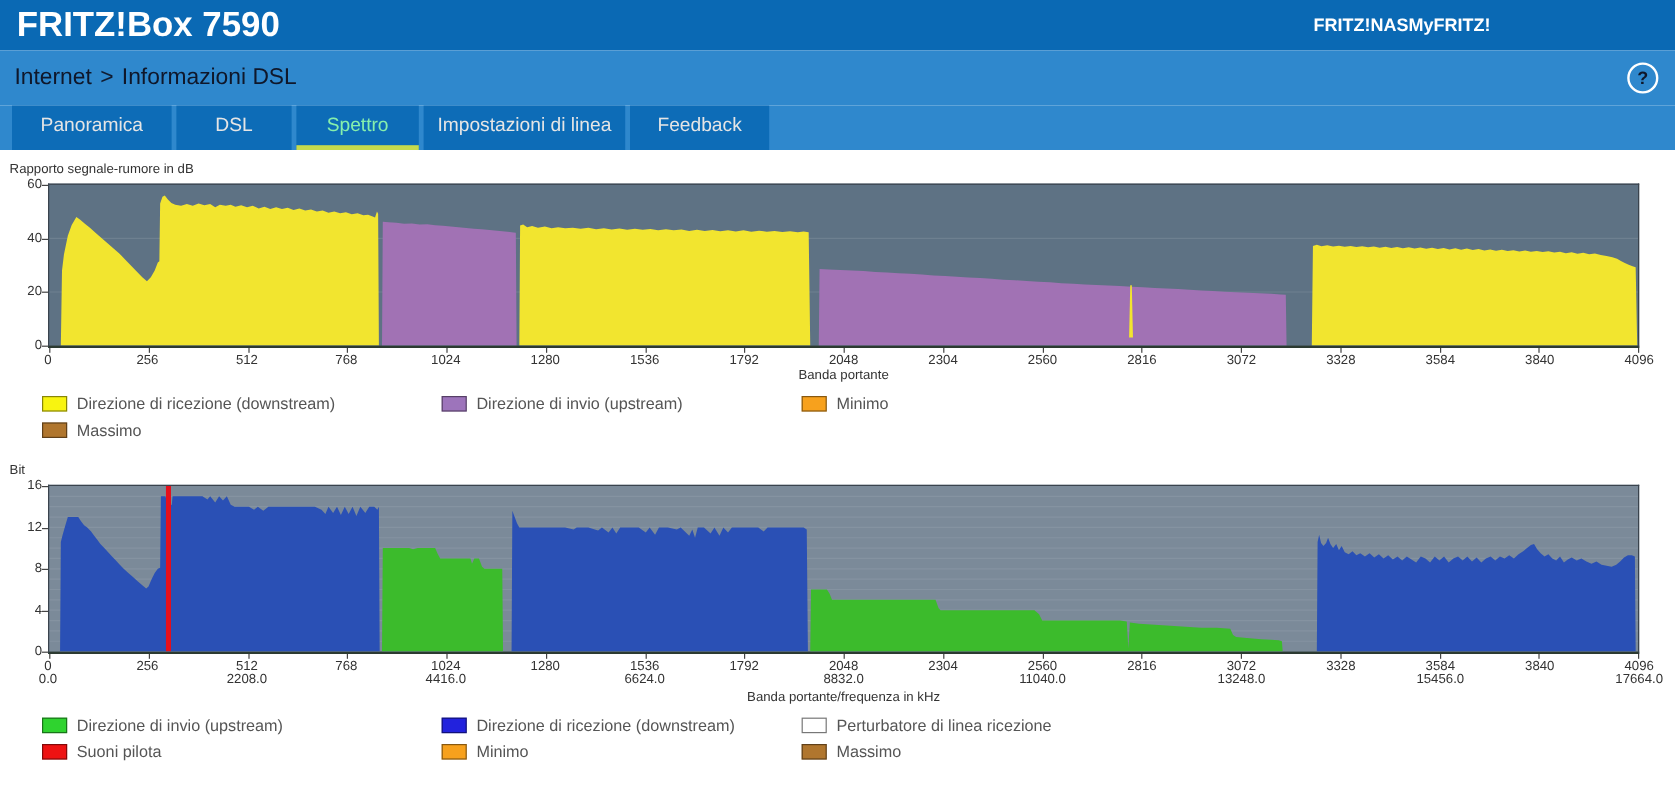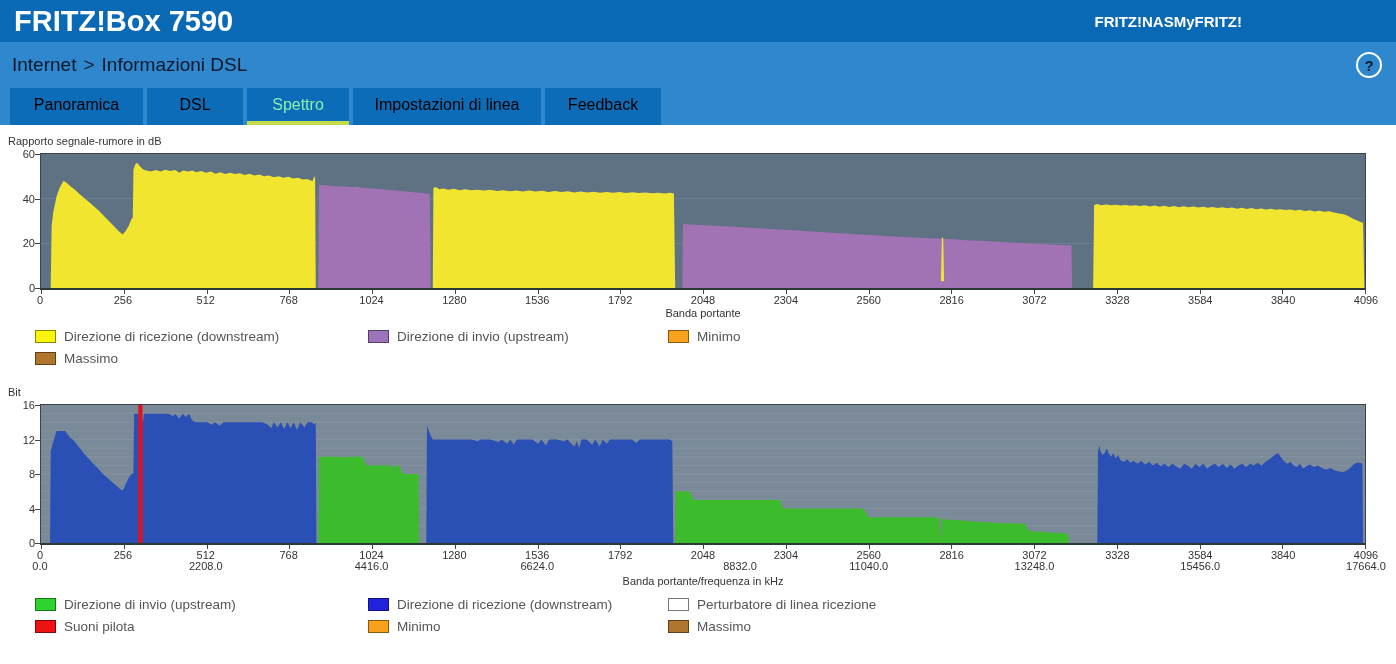--- a/index.html
+++ b/index.html
@@ -9,21 +9,21 @@
   .topbar{height:42px;background:#0a69b4;display:flex;align-items:center;color:#fff;}
   .app-title{font-size:29px;font-weight:bold;margin-left:14px;line-height:1;}
   .topnav{margin-left:auto;display:flex;padding-right:154px;font-size:15px;font-weight:bold;}
   .topnav span{cursor:pointer;}
   .crumbbar{height:46px;background:#2f88cd;display:flex;align-items:center;color:#0f172a;font-size:19px;padding:0 12px;}
   .crumb-sep{margin:0 7px;font-weight:normal;opacity:.95;}
   .help{margin-left:auto;margin-right:2px;width:26px;height:26px;border:2px solid #fff;border-radius:50%;
         display:flex;align-items:center;justify-content:center;font-size:15px;font-weight:bold;
         box-sizing:border-box;cursor:pointer;}
   .tabbar{height:37px;background:#2f88cd;display:flex;gap:4px;padding-left:10px;align-items:stretch;}
-  .tab{background:#0d6cb7;color:#000000;font-size:16px;display:flex;align-items:center;justify-content:center;
+  .tab{background:#0d6cb7;color:#e5e5e5;font-size:16px;display:flex;align-items:center;justify-content:center;
        border-bottom:4px solid transparent;box-sizing:border-box;cursor:pointer;white-space:nowrap;}
   .tab.active{color:#86efac;border-bottom-color:#c6da4d;}
 
   
   .content{background:#fff;padding-top:10px;}
   .chart-block{margin-bottom:20px;}
   .chart-title{margin:0 0 6px 8px;font-size:11px;color:#333;}
   .plot{position:relative;margin-left:40px;width:1326px;box-sizing:border-box;
         border:1px solid #3a434d;border-bottom:2px solid #2c3a31;}
   #chart-0 .plot{height:137px;}
@@ -58,21 +58,21 @@
   <span>Internet</span>
   <span class="crumb-sep">&gt;</span>
   <span>Informazioni DSL</span>
   <div class="help">?</div>
 </div>
 
 <div class="tabbar">
     <div class="tab" style="width: 133px;">Panoramica</div>
     <div class="tab" style="width: 96px;">DSL</div>
     <div class="tab active" style="width: 102px;">Spettro</div>
-    <div class="tab" style="width: 188px;">Impostazioni di linea</div>
+    <div class="tab" style="width: 168px;">Impostazioni di linea</div>
     <div class="tab" style="width: 116px;">Feedback</div>
   </div>
 
 <div class="content">
 
   <div class="chart-block" id="chart-0">
     <div class="chart-title">Rapporto segnale-rumore in dB</div>
     <div class="plot" style="background: rgb(94, 114, 132);">
         <svg viewBox="0 0 4096 1000" preserveAspectRatio="none">
           <line x1="0" x2="4096" y1="666.7" y2="666.7" stroke="#ffffff" stroke-opacity="0.1" vector-effect="non-scaling-stroke"></line>
@@ -221,21 +221,21 @@
         <span style="left: 81.25%;">3328</span>
         <span style="left: 87.5%;">3584</span>
         <span style="left: 93.75%;">3840</span>
         <span style="left: 100%;">4096</span>
       </div>
     <div class="xrow xrow2">
         <span style="left: 0%;">0.0</span>
         <span style="left: 12.5%;">2208.0</span>
         <span style="left: 25%;">4416.0</span>
         <span style="left: 37.5%;">6624.0</span>
-        <span style="left: 50%; margin-left: 37px;">8832.0</span>
+        <span style="left: 50%;">8832.0</span>
         <span style="left: 62.5%;">11040.0</span>
         <span style="left: 75%;">13248.0</span>
         <span style="left: 87.5%;">15456.0</span>
         <span style="left: 100%;">17664.0</span>
       </div>
     <div class="xlabel">Banda portante/frequenza in kHz</div>
     <div class="legend">
         <div class="legend-item">
           <span class="swatch" style="background: rgb(47, 211, 47); border: 1px solid rgba(0, 0, 0, 0.45);"></span>
           <span>Direzione di invio (upstream)</span>

